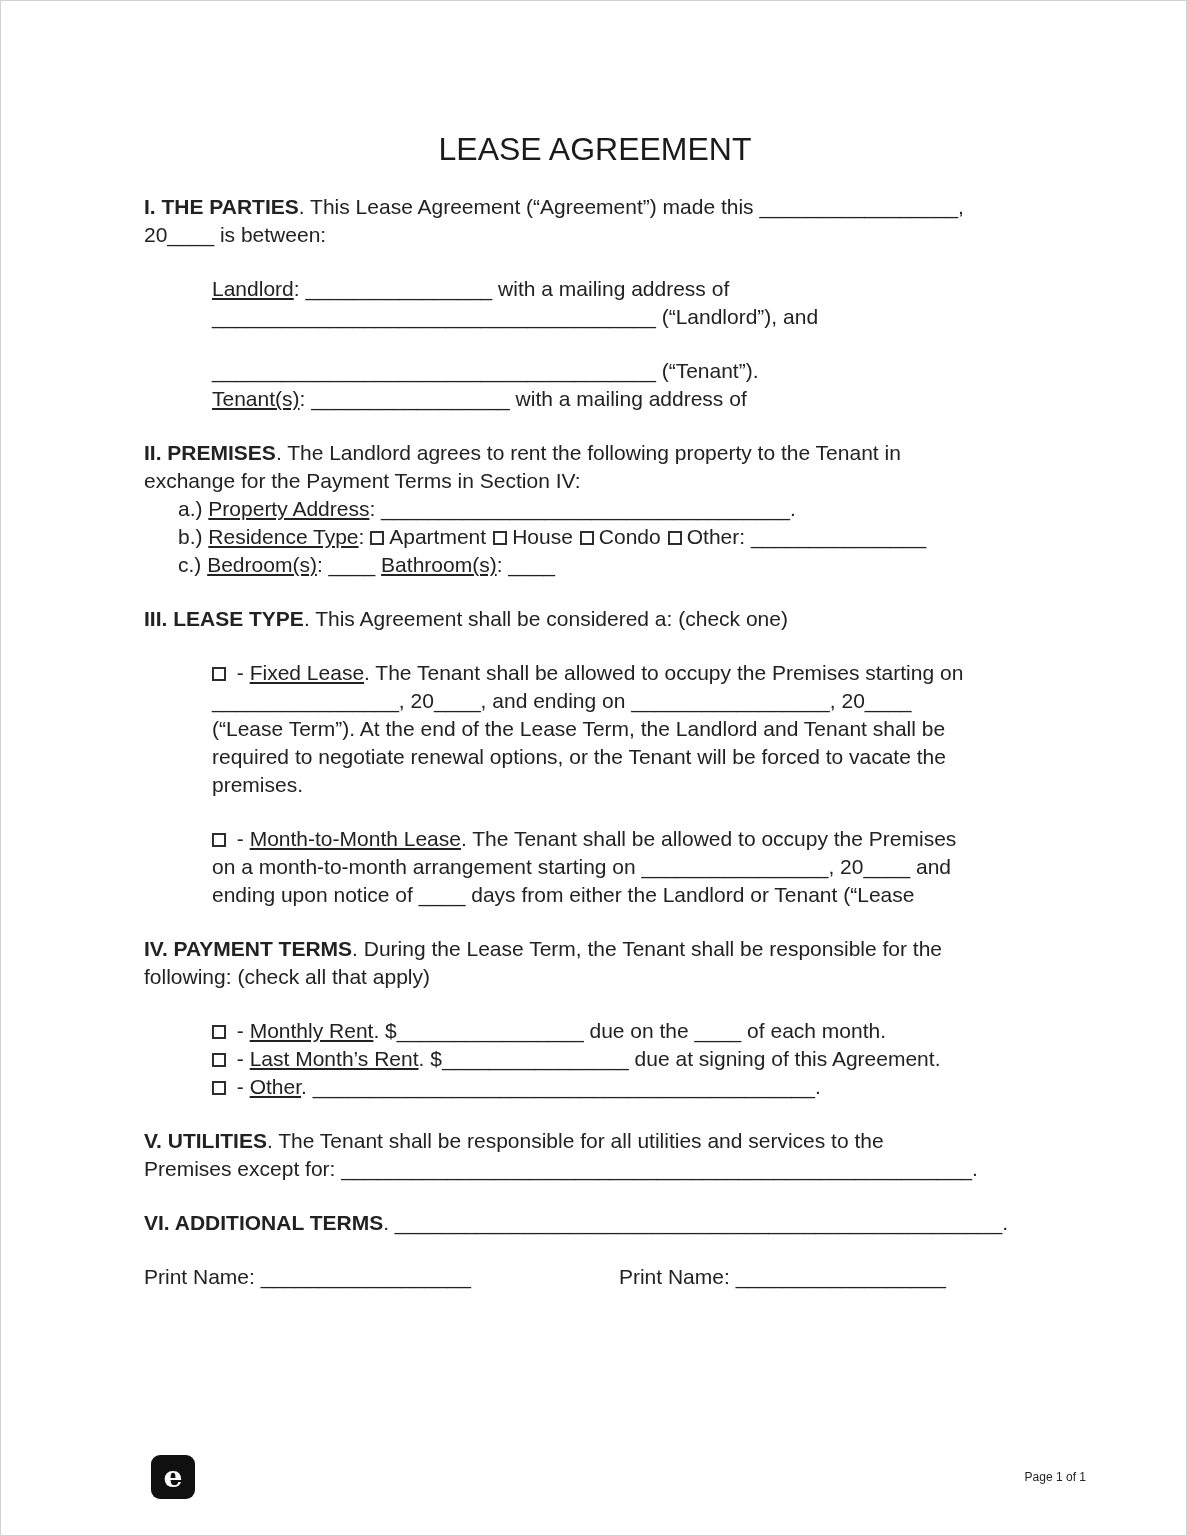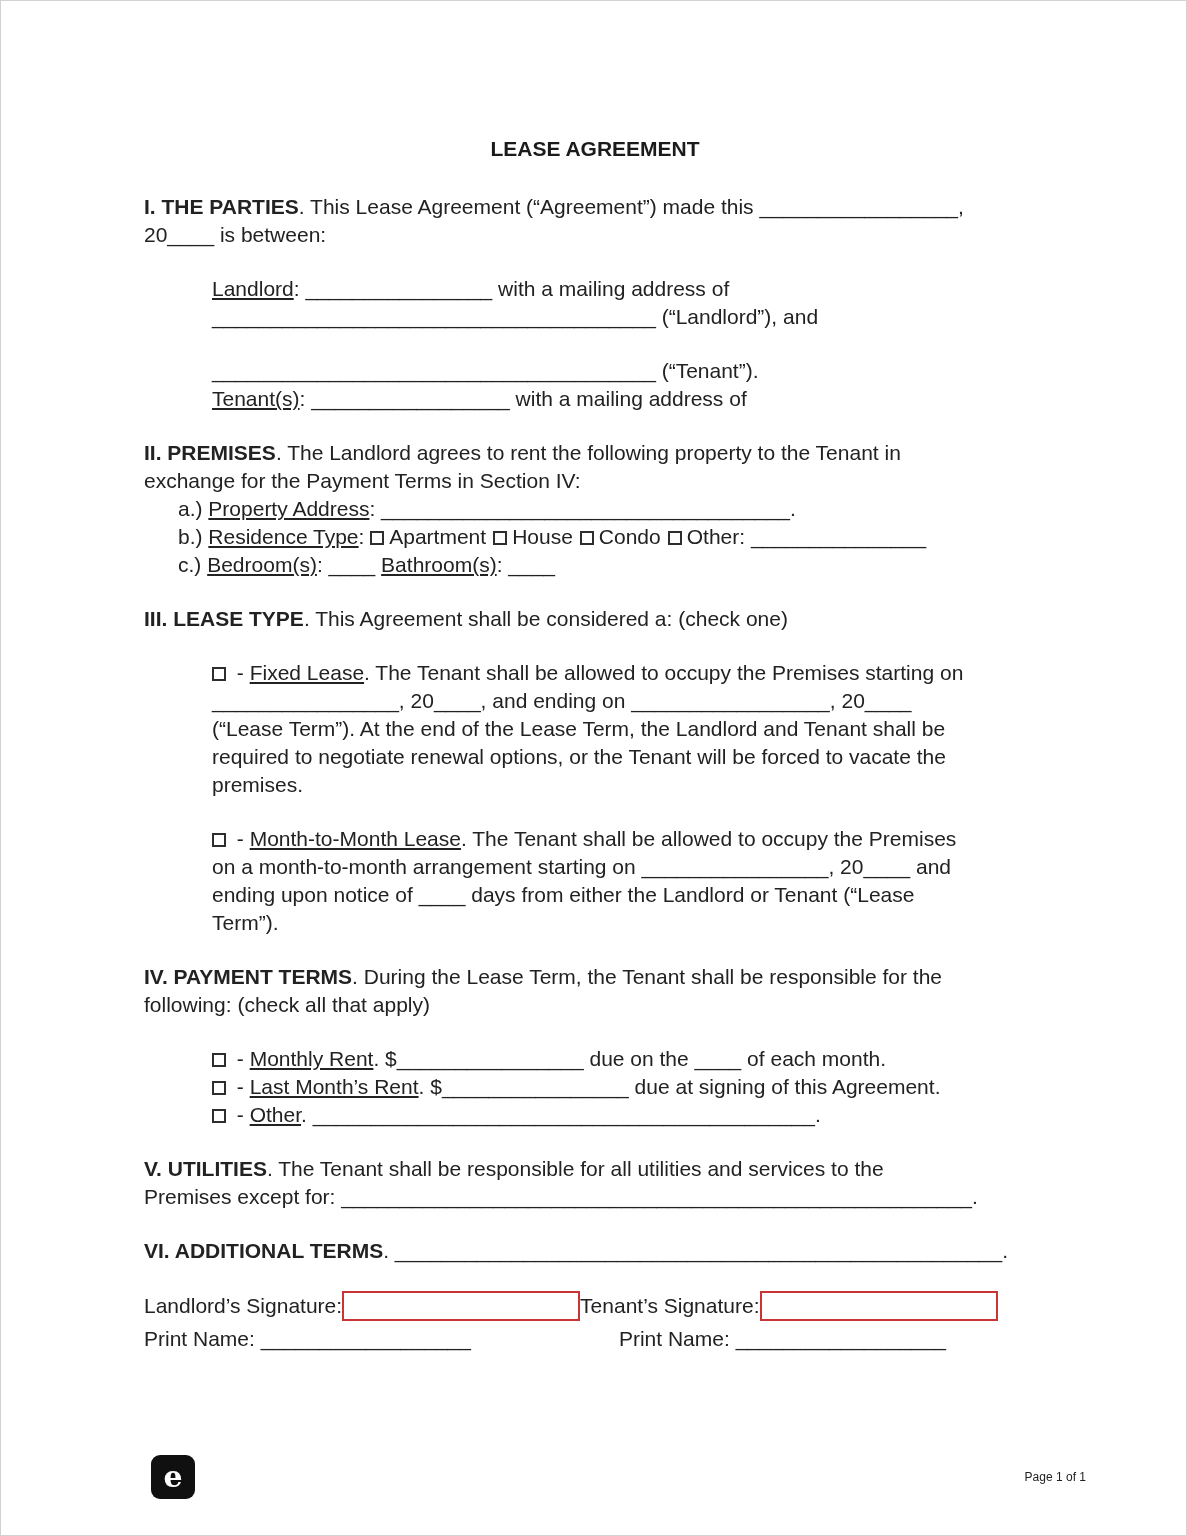--- a/index.html
+++ b/index.html
@@ -7,21 +7,21 @@
   body { font-family:"Liberation Sans","DejaVu Sans",sans-serif; color:#222; }
   .page {
     position:relative;
     width:1187px; height:1536px;
     background:#fff;
     border:1px solid #d2d2d2;
     padding:130px 140px 0 143px;
     font-size:21px; line-height:28px;
     overflow:hidden;
   }
-  .title { text-align:center; font-size:21px; font-weight:bold; line-height:36px; margin-bottom:26px; color:#1b1b1b; }
+  .title { text-align:center; font-size:32px; font-weight:normal; line-height:36px; margin-bottom:26px; color:#1b1b1b; }
   .para { margin-bottom:26px; }
   .m0 { margin-bottom:0; }
   .ln { white-space:nowrap; }
   .b { font-weight:bold; }
   .u { text-decoration:underline; }
   .ind1 { margin-left:68px; }
   .indl { margin-left:34px; }
   .cb {
     display:inline-block; width:14px; height:14px;
     border:2px solid #2e2e2e; background:#fff;
@@ -85,21 +85,20 @@
     <div class="ln"><span>________________, 20____, and ending on _________________, 20____</span></div>
     <div class="ln"><span>(“Lease Term”). At the end of the Lease Term, the Landlord and Tenant shall be</span></div>
     <div class="ln"><span>required to negotiate renewal options, or the Tenant will be forced to vacate the</span></div>
     <div class="ln"><span>premises.</span></div>
   </div>
 
   <div class="para ind1">
     <div class="ln"><span class="cb"></span><span> - </span><span class="u">Month-to-Month Lease</span><span>. The Tenant shall be allowed to occupy the Premises</span></div>
     <div class="ln"><span>on a month-to-month arrangement starting on ________________, 20____ and</span></div>
     <div class="ln"><span>ending upon notice of ____ days from either the Landlord or Tenant (“Lease</span></div>
-    <div class="ln"><span>Term”).</span></div>
   </div>
 
   <div class="para">
     <div class="ln"><span class="b">IV. PAYMENT TERMS</span><span>. During the Lease Term, the Tenant shall be responsible for the</span></div>
     <div class="ln"><span>following: (check all that apply)</span></div>
   </div>
 
   <div class="para ind1">
     <div class="ln"><span class="cb"></span><span> - </span><span class="u">Monthly Rent</span><span>. $________________ due on the ____ of each month.</span></div>
     <div class="ln"><span class="cb"></span><span> - </span><span class="u">Last Month’s Rent</span><span>. $________________ due at signing of this Agreement.</span></div>
@@ -108,26 +107,20 @@
 
   <div class="para">
     <div class="ln"><span class="b">V. UTILITIES</span><span>. The Tenant shall be responsible for all utilities and services to the</span></div>
     <div class="ln"><span>Premises except for: ______________________________________________________.</span></div>
   </div>
 
   <div class="para">
     <div class="ln"><span class="b">VI. ADDITIONAL TERMS</span><span>. ____________________________________________________.</span></div>
   </div>
 
-  <div class="sig-row">
-    <span>Landlord’s Signature:</span>
-      <span class="sig-box"></span>
-      <span>Tenant’s Signature:</span>
-      <span class="sig-box"></span>
-  </div>
   <div class="print-row">
     <span>Print Name: __________________</span>
       <span class="print2">Print Name: __________________</span>
   </div>
 
   <div class="footer">
     <div class="logo">
         <span>e</span>
       </div>
     <div class="page-label">Page 1 of 1</div>

